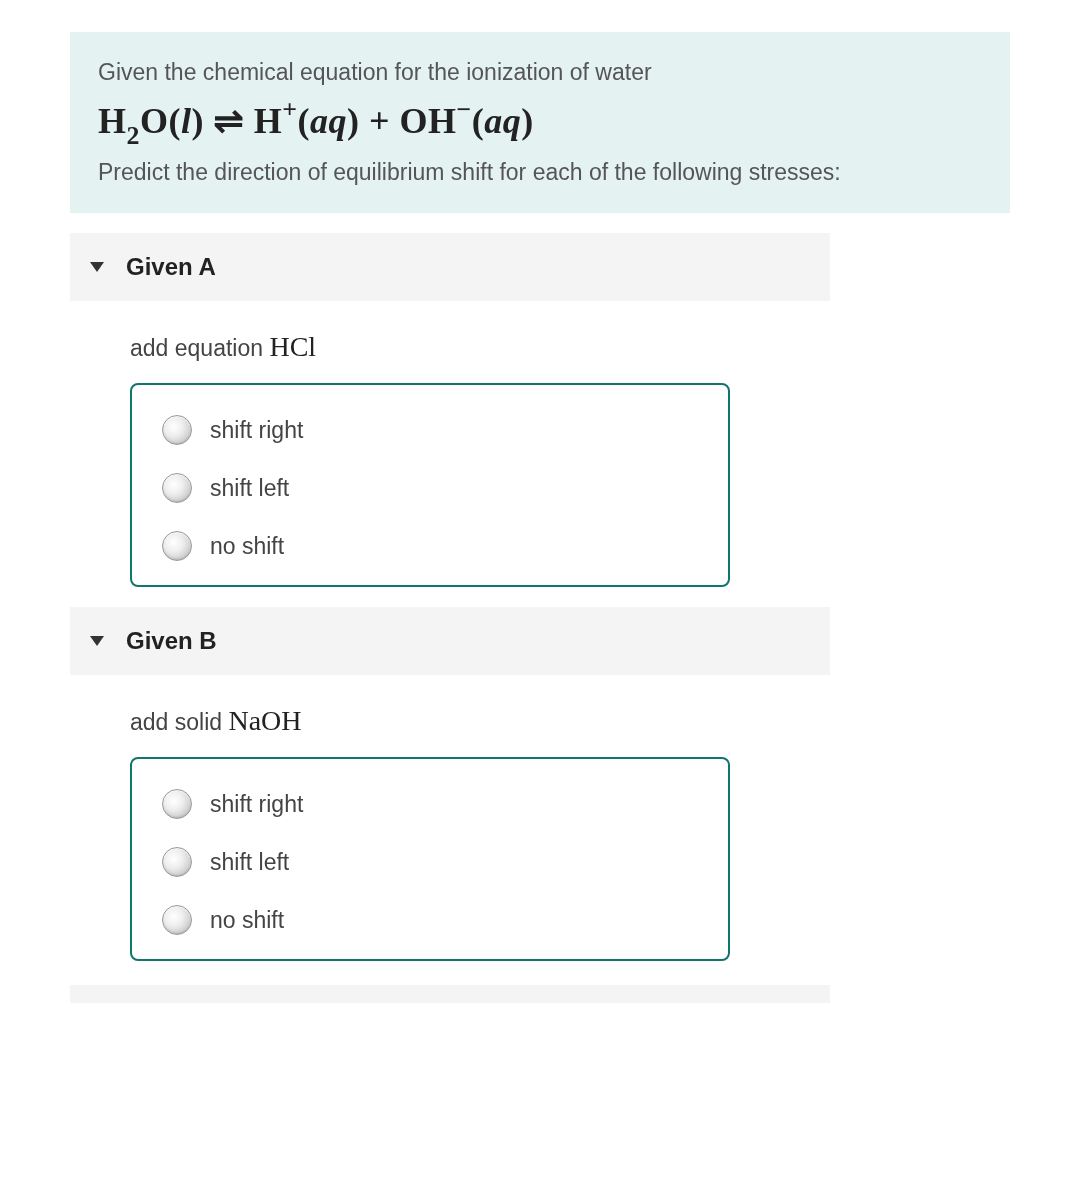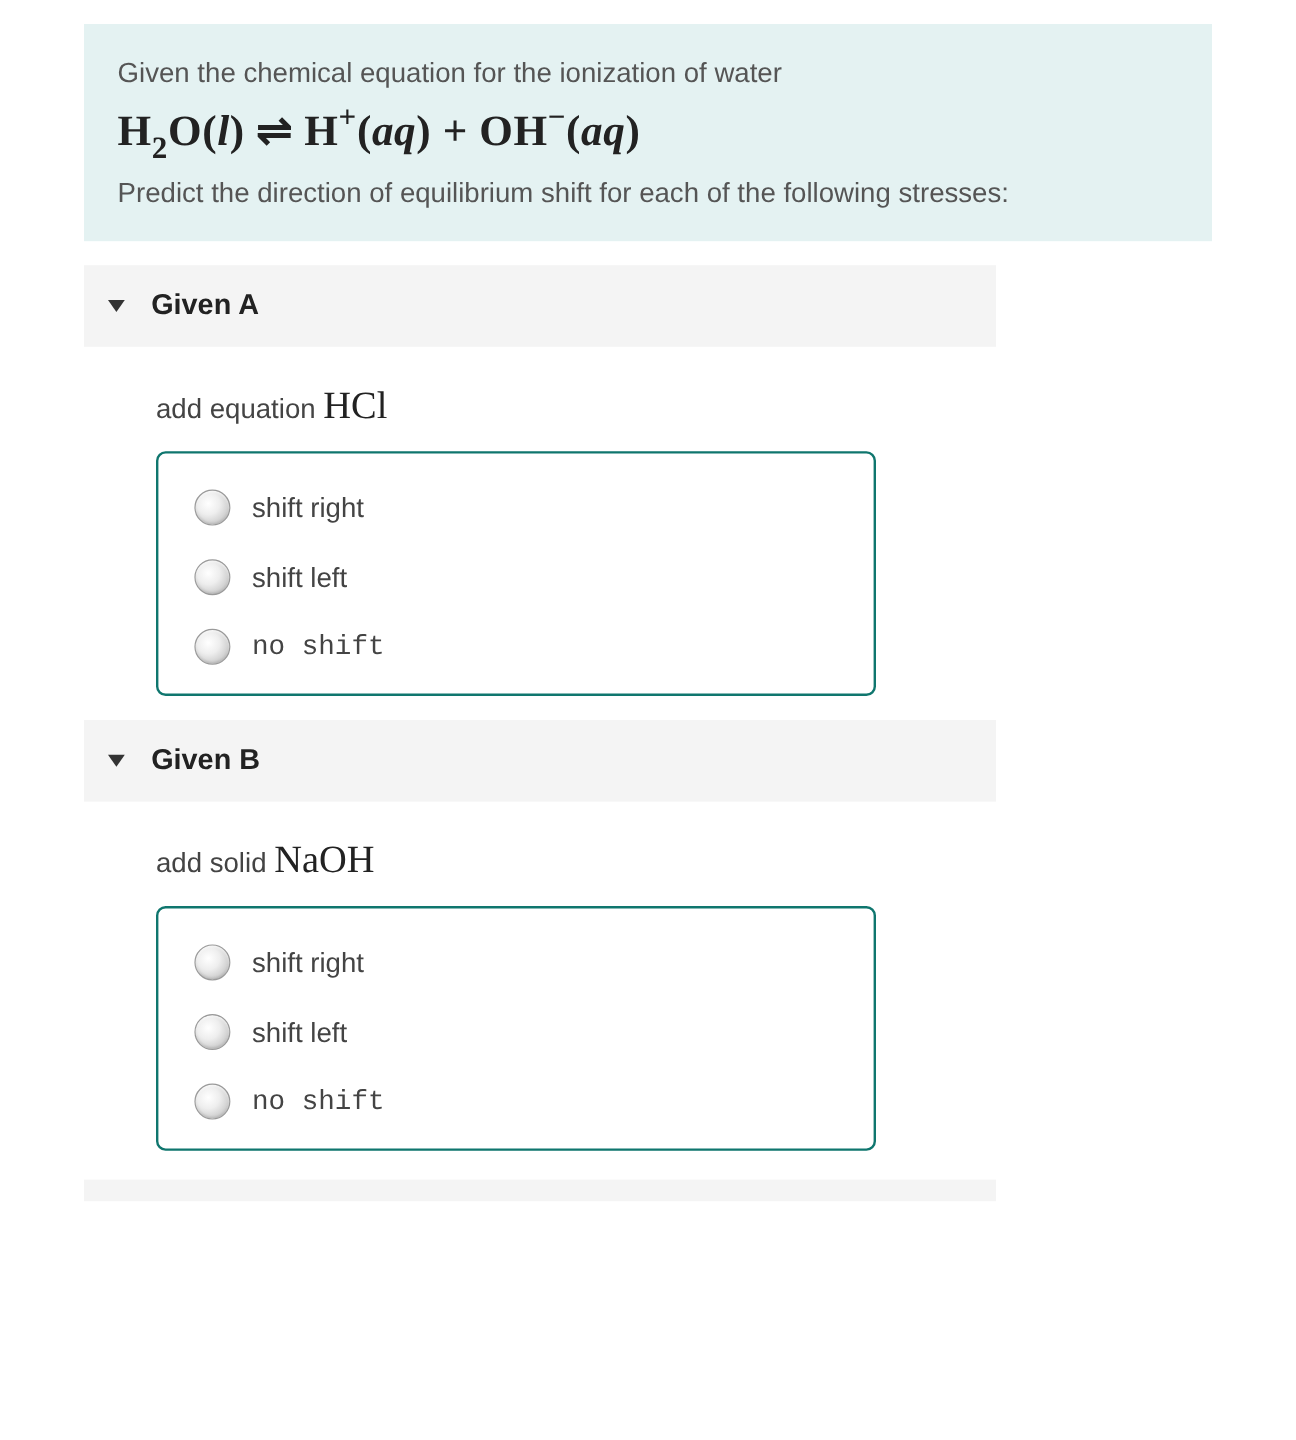--- a/index.html
+++ b/index.html
@@ -5,21 +5,21 @@
   body {
     margin: 0;
     padding: 0;
     font-family: Arial, Helvetica, sans-serif;
     font-size: 22px;
     color: #444;
     background: #fff;
   }
   .page {
     width: 1080px;
-    padding: 0 0 40px 0;
+    padding: 12px 0 40px 0;
   }
   .intro-box {
     background: #e4f2f2;
     margin: 20px 70px 0 70px;
     padding: 24px 28px 24px 28px;
     color: #555;
     line-height: 1.45;
   }
   .intro-box .line1 {
     font-size: 23px;
@@ -74,41 +74,40 @@
     color: #222;
     font-size: 24px;
   }
   .prompt {
     margin: 30px 0 20px 60px;
     font-size: 23px;
     color: #444;
   }
   .prompt .chem {
     font-family: "Times New Roman", Times, serif;
-    font-size: 32px;
+    font-size: 28px;
     color: #222;
     text-align: center;
   }
   .options-box {
     margin-left: 60px;
     border: 2px solid #0f766e;
     border-radius: 8px;
     padding: 30px 30px 24px 30px;
     width: 600px;
     box-sizing: border-box;
   }
   .option {
     display: flex;
     align-items: center;
     margin-bottom: 28px;
     cursor: pointer;
   }
   .option:last-child {
     margin-bottom: 0;
-    font-family: Liberation Mono, monospace;
   }
   .radio {
     width: 28px;
     height: 28px;
     border-radius: 50%;
     background: radial-gradient(circle at 38% 38%, #ffffff 0%, #eeeeee 38%, #cfcfcf 70%, #b5b5b5 100%);
     border: 1px solid #9a9a9a;
     box-shadow: inset 0 1px 2px rgba(255,255,255,0.8), inset 0 -1px 2px rgba(0,0,0,0.15);
     margin-right: 18px;
     flex-shrink: 0;

